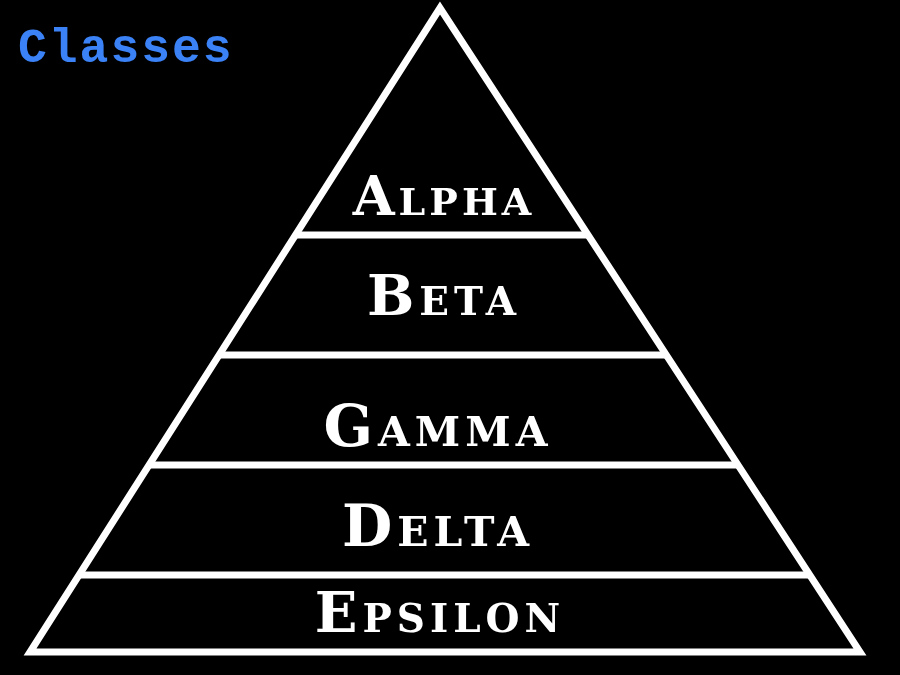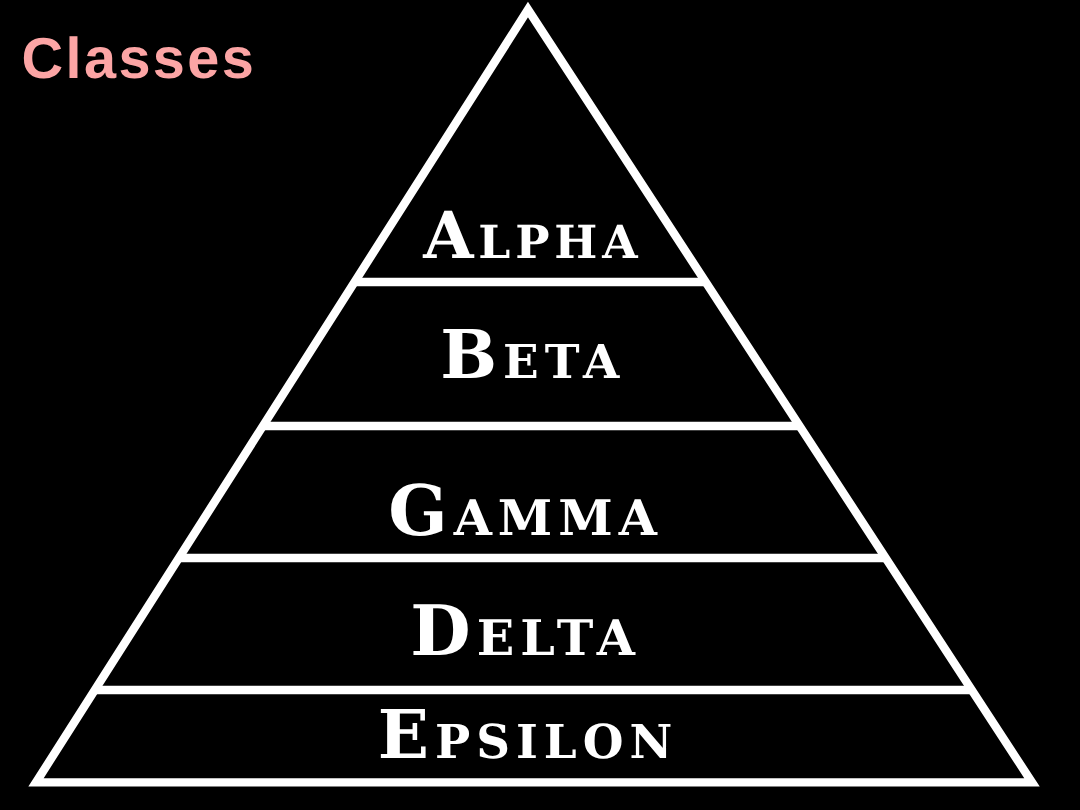--- a/index.html
+++ b/index.html
@@ -12,22 +12,22 @@
     width: 900px;
     height: 675px;
     background: #000000;
     overflow: hidden;
     font-family: "Liberation Sans", sans-serif;
   }
   .page-title {
     position: absolute;
     top: 22px;
     left: 18px;
-    color: #fca5a5;
-    font-family: Liberation Sans, sans-serif;
+    color: #3b82f6;
+    font-family: Liberation Mono, monospace;
     font-weight: 900;
     font-size: 48px;
     letter-spacing: 2px;
   }
   svg.pyramid {
     position: absolute;
     top: 0;
     left: 0;
   }
   .tier-text {

